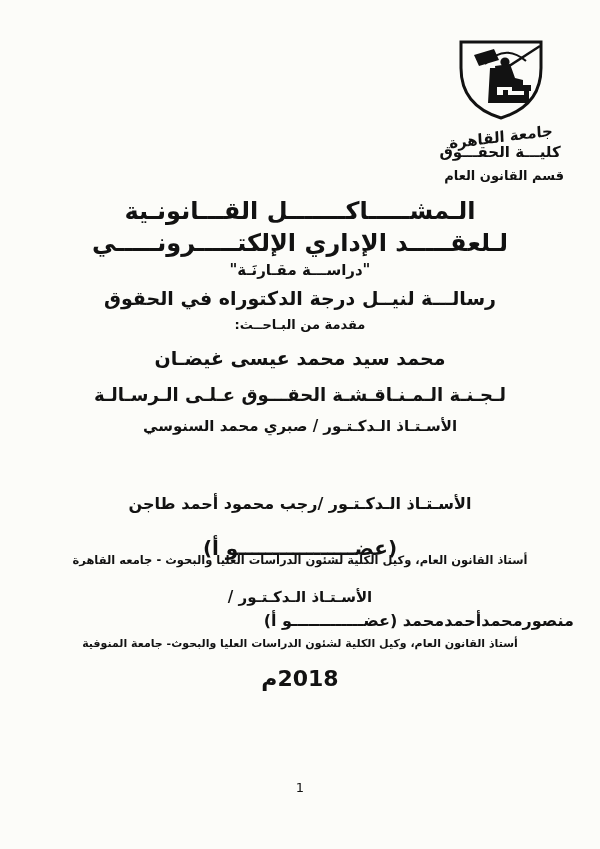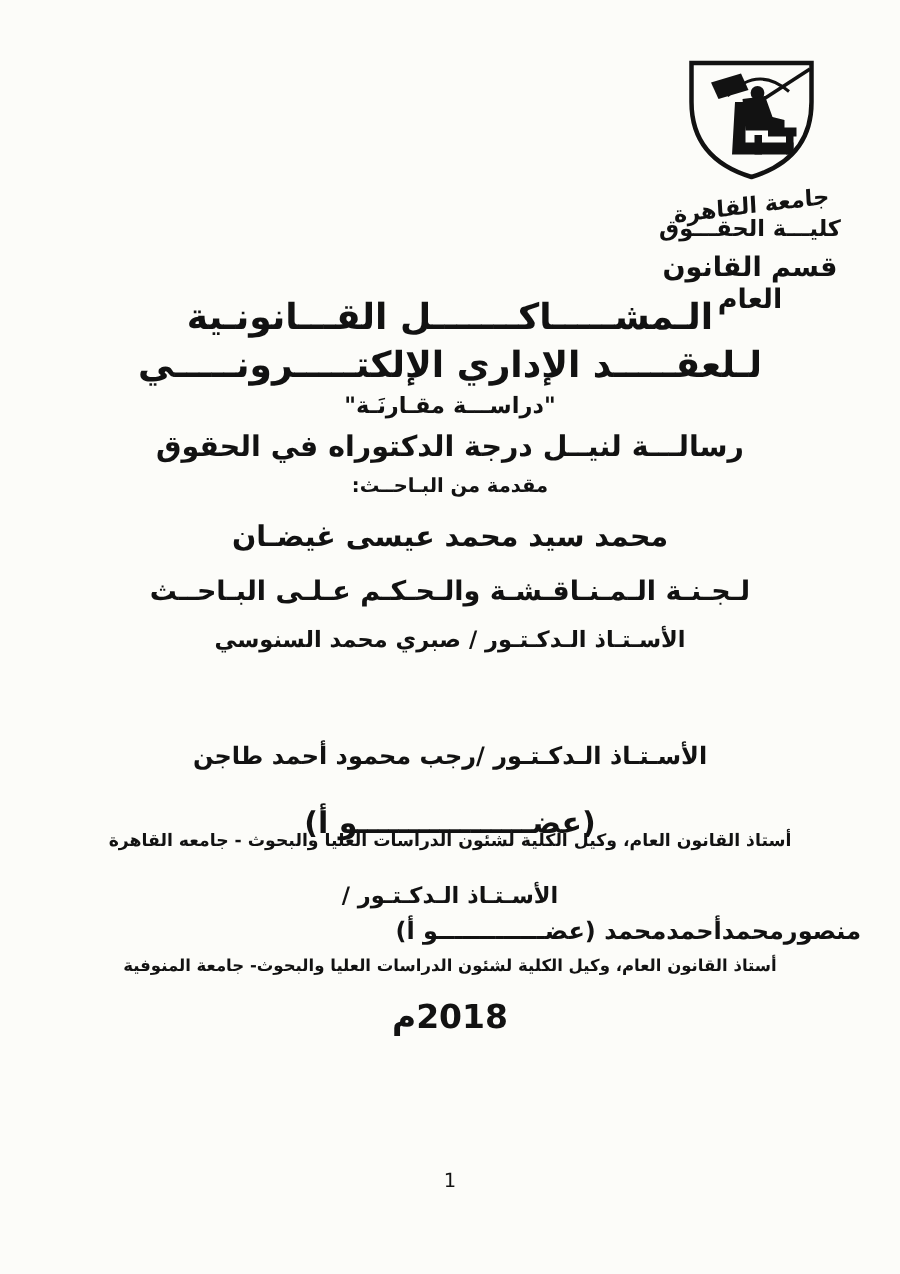--- a/index.html
+++ b/index.html
@@ -24,21 +24,21 @@
   .logo-calligraphy{
     margin-top:2px;
     font-size:15px;font-weight:bold;
     transform:rotate(-7deg) skewX(-4deg);
     letter-spacing:-1px;
     white-space:nowrap;
   }
 
   
   .faculty{top:143px;right:36px;width:128px;text-align:center;font-size:15px;}
-  .department{top:168px;right:36px;width:128px;text-align:center;font-size:18px;}
+  .department{top:168px;right:36px;width:128px;text-align:right;font-size:13px;}
 
   
   .title1{top:197px;font-size:24px;white-space:nowrap;}
   .title2{top:229px;font-size:24px;white-space:nowrap;}
   .subtitle{top:261px;font-size:15px;}
 
   .thesis-line{top:287px;font-size:19px;}
   .submitted{top:317px;font-size:13px;}
   .author{top:347px;font-size:19px;}
 
@@ -86,21 +86,21 @@
   <div class="abs b department">قسم القانون العام</div>
 
   <div class="abs center b title1">الـمشـــــاكـــــــل القـــانونـية</div>
   <div class="abs center b title2">لـلعقـــــد الإداري الإلكتـــــرونـــــي</div>
   <div class="abs center b subtitle">"دراســـة مقـارنَـة"</div>
 
   <div class="abs center b thesis-line">رسالـــة لنيــل درجة الدكتوراه في الحقوق</div>
   <div class="abs center b submitted">مقدمة من البـاحــث:</div>
   <div class="abs center b author">محمد سيد محمد عيسى غيضـان</div>
 
-  <div class="abs center b committee-heading">لـجـنـة الـمـنـاقـشـة والـحـكـم عـلـى البـاحــث</div>
+  <div class="abs center b committee-heading">لـجـنـة الـمـنـاقـشـة الحقـــوق عـلـى الـرسـالـة</div>
 
   <div class="abs center b m0-name">الأسـتـاذ الـدكـتـور / صبري محمد السنوسي</div>
 
   <div class="abs center b m1-name">الأسـتـاذ الـدكـتـور /رجب محمود أحمد طاجن</div>
   <div class="abs center b m1-role">(عضـــــــــــــــــو أ)</div>
   <div class="abs center b m1-aff">أستاذ القانون العام، وكيل الكلية لشئون الدراسات العليا والبحوث - جامعه القاهرة</div>
 
   <div class="abs center b m2-title">الأسـتـاذ الـدكـتـور /</div>
   <div class="abs center b m2-aff">أستاذ القانون العام، وكيل الكلية لشئون الدراسات العليا والبحوث- جامعة المنوفية</div>
   <div class="abs b m2-name">منصورمحمدأحمدمحمد (عضـــــــــــــو أ)</div>

